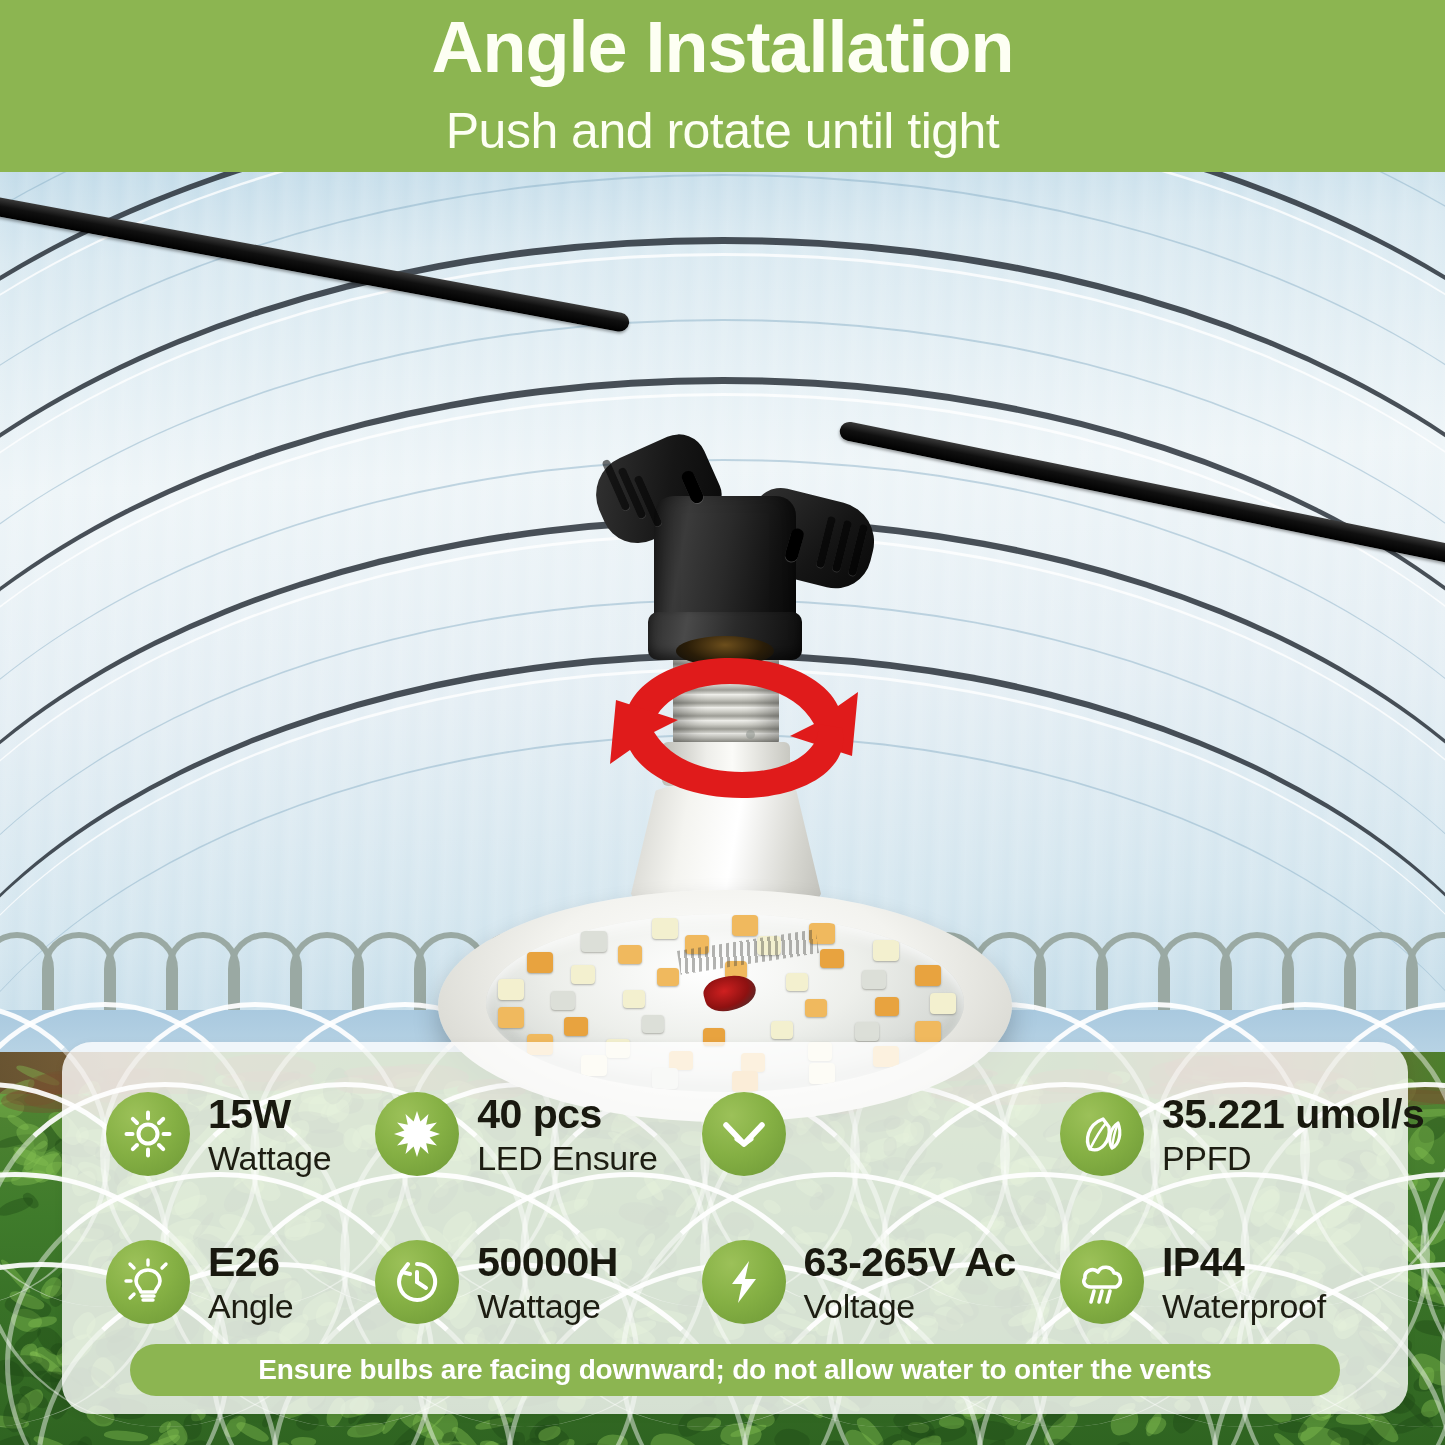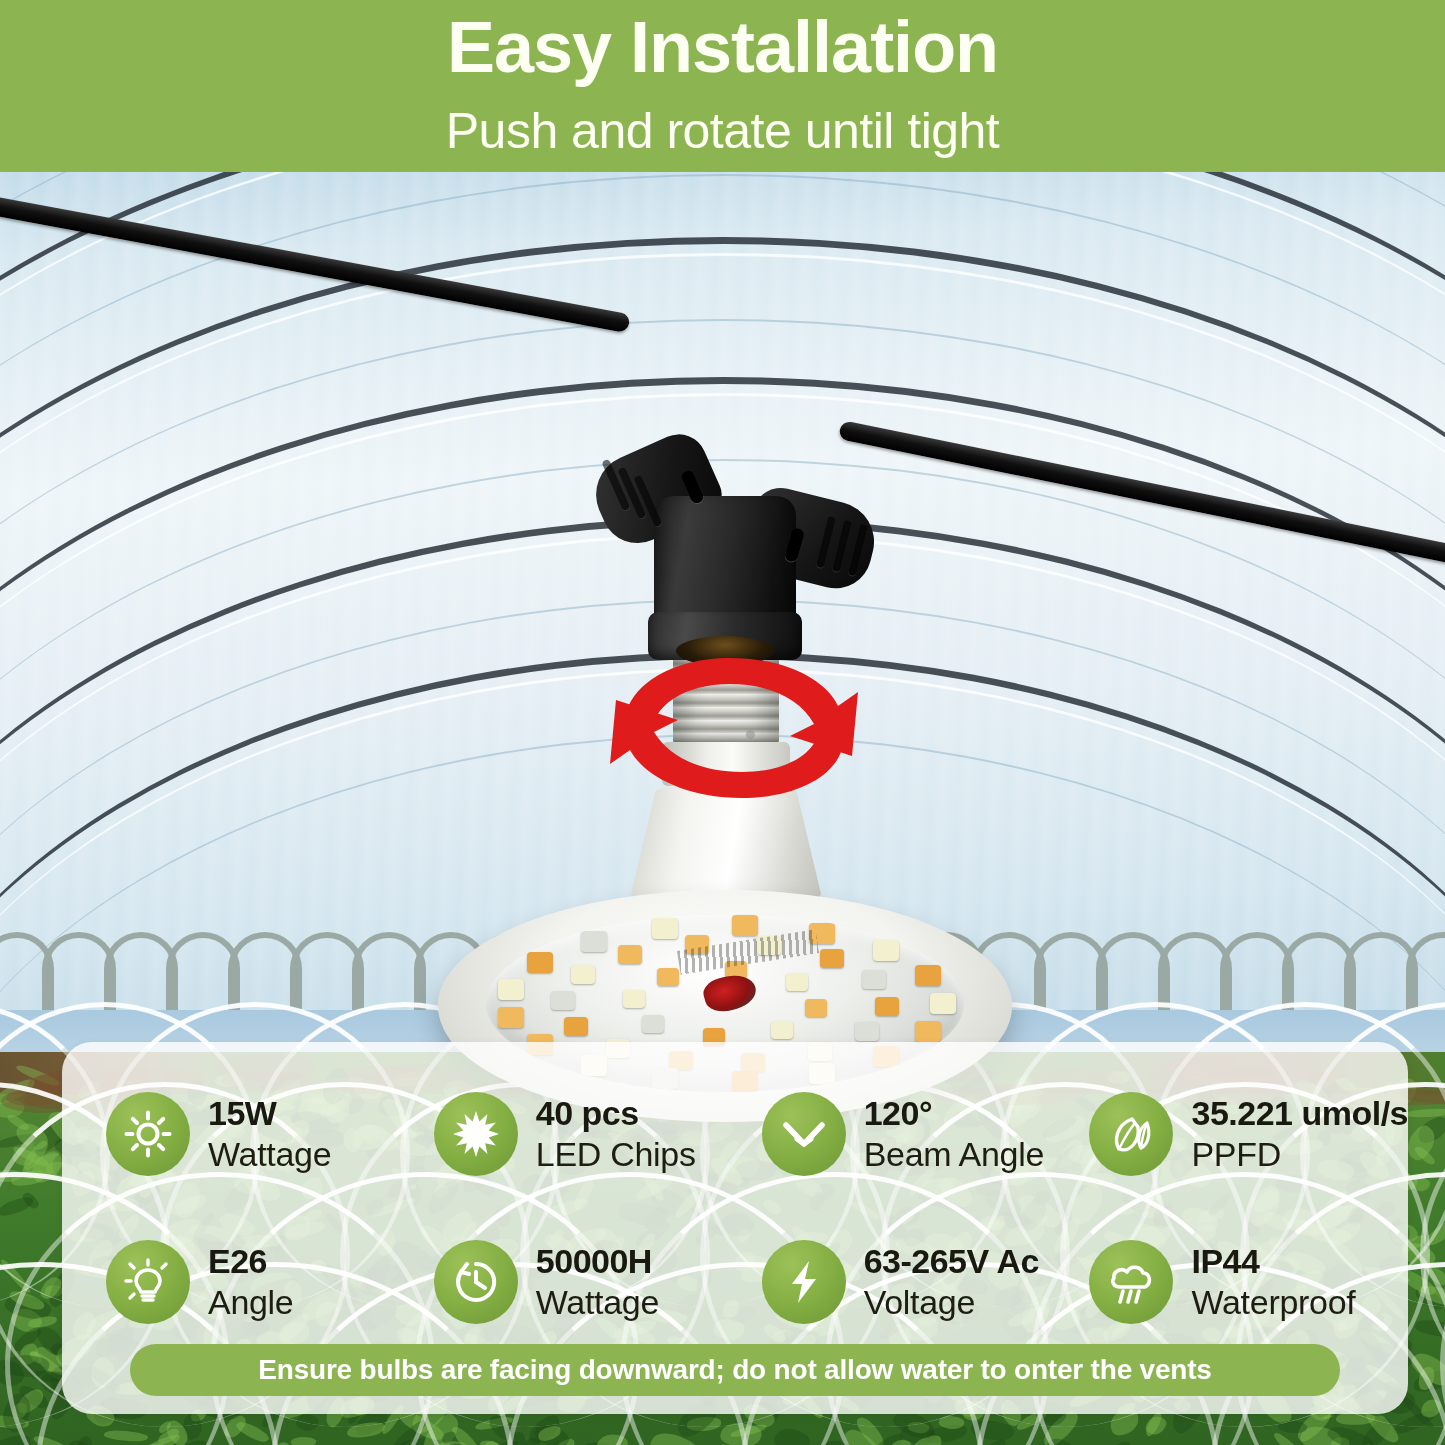--- a/index.html
+++ b/index.html
@@ -384,21 +384,21 @@
     flex: 0 0 auto;
     width: 84px; height: 84px;
     border-radius: 50%;
     background: radial-gradient(circle at 35% 28%, #9cc159 0%, #85b044 48%, #6d9836 100%);
     display: flex;
     align-items: center;
     justify-content: center;
   }
   .spec-text { line-height: 1.08; }
   .spec-value {
-    font-size: 34px;
+    font-size: 41px;
     font-weight: bold;
     color: #19190f;
     letter-spacing: -0.5px;
     white-space: nowrap;
   }
   .spec-label {
     font-size: 34px;
     font-weight: normal;
     color: #1d1d12;
     letter-spacing: -0.3px;
@@ -1558,21 +1558,21 @@
           <path d="M252,88 C262,128 214,158 152,158 C96,158 54,136 40,110
                    L20,124 L26,60 L88,80 L64,92
                    C80,118 112,132 152,132 C200,132 232,110 228,84 Z"></path>
         </g>
       </svg>
     </div>
 
   </div>
 
   <div class="header">
-    <div class="header-title">Easy Installation</div>
+    <div class="header-title">Angle Installation</div>
     <div class="header-sub">Push and rotate until tight</div>
   </div>
 
   <div class="spec-panel">
     <div class="spec-grid" id="spec-grid">
         <div class="spec-item">
           <div class="spec-icon">
             <svg width="50" height="50" viewBox="0 0 50 50" aria-hidden="true">
               <circle cx="25" cy="25" r="9.5" fill="none" stroke="#fff" stroke-width="4"></circle>
               <line x1="40.5" y1="25.0" x2="46.5" y2="25.0" stroke="#fff" stroke-width="4" stroke-linecap="round"></line>
@@ -1592,34 +1592,30 @@
         </div>
         <div class="spec-item">
           <div class="spec-icon">
             <svg width="50" height="50" viewBox="0 0 50 50" aria-hidden="true">
               <polygon points="48.0,25.0 37.6,28.4 44.9,36.5 34.2,34.2 36.5,44.9 28.4,37.6 25.0,48.0 21.6,37.6 13.5,44.9 15.8,34.2 5.1,36.5 12.4,28.4 2.0,25.0 12.4,21.6 5.1,13.5 15.8,15.8 13.5,5.1 21.6,12.4 25.0,2.0 28.4,12.4 36.5,5.1 34.2,15.8 44.9,13.5 37.6,21.6 " fill="#fff"></polygon>
               <circle cx="25" cy="25" r="12.5" fill="#fff"></circle>
             </svg>
           </div>
      <div class="spec-text">
        <div class="spec-value">40 pcs</div>
-       <div class="spec-label">LED Chips</div>
+       <div class="spec-label">LED Ensure</div>
      </div>
         </div>
         <div class="spec-item">
           <div class="spec-icon">
             <svg width="50" height="50" viewBox="0 0 50 50" aria-hidden="true">
               <path d="M7,16 L25,35 L43,16" fill="none" stroke="#fff" stroke-width="5.5" stroke-linecap="round" stroke-linejoin="round"></path>
                <path d="M18,30 L25,35 L32,30" fill="none" stroke="#fff" stroke-width="5" stroke-linecap="round" stroke-linejoin="round"></path>
             </svg>
           </div>
-     <div class="spec-text">
-       <div class="spec-value">120°</div>
-       <div class="spec-label">Beam Angle</div>
-     </div>
         </div>
         <div class="spec-item">
           <div class="spec-icon">
             <svg width="50" height="50" viewBox="0 0 50 50" aria-hidden="true">
               <path d="M26,10 C10,16 8,32 13,40 C24,44 34,32 32,18 Z" fill="none" stroke="#fff" stroke-width="3.4" stroke-linejoin="round"></path>
                <path d="M13,40 C18,30 24,20 29,14" fill="none" stroke="#fff" stroke-width="2.6" stroke-linecap="round"></path>
                <path d="M41,14 C32,20 31,32 35,39 C42,36 45,24 41,14 Z" fill="none" stroke="#fff" stroke-width="3.2" stroke-linejoin="round"></path>
                <path d="M35,39 C36,31 38,22 40,17" fill="none" stroke="#fff" stroke-width="2.4" stroke-linecap="round"></path>
             </svg>
           </div>

